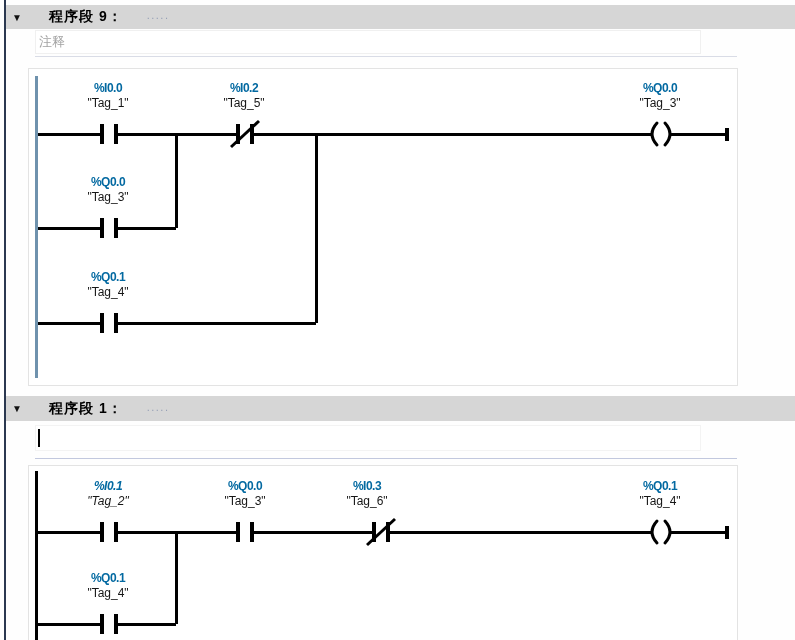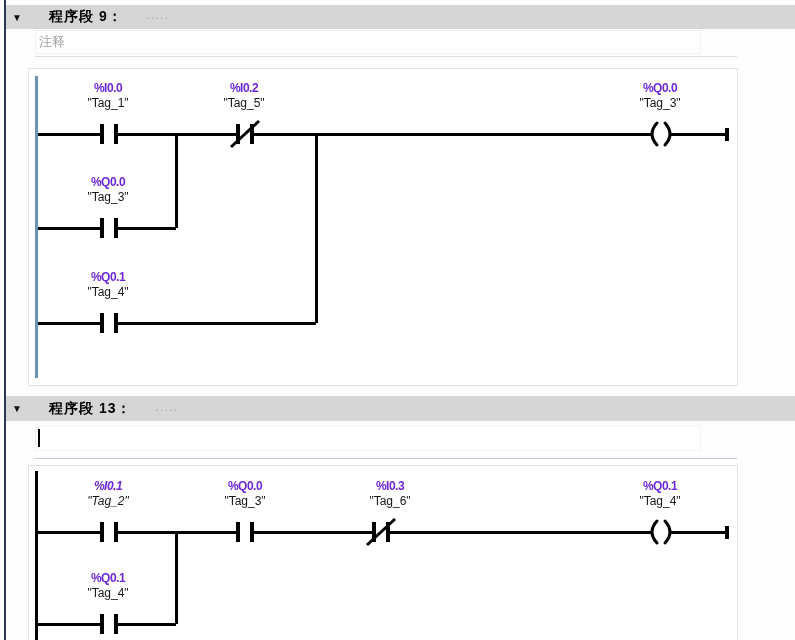--- a/index.html
+++ b/index.html
@@ -29,21 +29,21 @@
   .comment .placeholder { font-size:13px; color:#a3a3a3; }
   .caret { position:absolute; width:2px; height:18px; background:#000; }
   .sep { position:absolute; left:35px; width:702px; height:1px; }
 
   
   .ladder { position:absolute; left:28px; width:710px; background:#fff; border:1px solid #e3e3e3; }
   .ladder svg { position:absolute; left:0; top:0; }
 
   
   .operand { position:absolute; transform:translateX(-50%); text-align:center; white-space:nowrap; }
-  .addr { font-size:12px; font-weight:bold; color:#6d28d9; line-height:15px; letter-spacing:-0.5px; }
+  .addr { font-size:12px; font-weight:bold; color:#0369a1; line-height:15px; letter-spacing:-0.5px; }
   .tag  { font-size:12px; color:#161616; line-height:15px; }
 </style>
 </head>
 <body>
 
 <div class="screen">
   <div class="indent-line"></div>
 
   <section>
     <div class="net-header" style="top:5px;">
@@ -121,21 +121,21 @@
     </div>
     <div class="operand" style="left:108px; top:270px;">
       <div class="addr">%Q0.1</div>
       <div class="tag">"Tag_4"</div>
     </div>
   </section>
 
   <section>
     <div class="net-header" style="top:396px; height:25px;">
       <span class="tri">▼</span>
-      <span class="net-title">程序段 13：</span>
+      <span class="net-title">程序段 1：</span>
       <span class="net-dots">.....</span>
     </div>
 
     <div class="comment" style="top:425px; height:26px; border-color:#f3f3f3;">
       <span class="placeholder"></span>
     </div>
     <div class="caret" style="left:38px; top:429px;"></div>
     <div class="sep" style="top:458px; background:#c2c8de;"></div>
 
     <div class="ladder" style="top:465px; height:176px; border-bottom:none;">
@@ -182,21 +182,21 @@
     </div>
 
     <div class="operand" style="left:108px; top:479px;font-style:italic;">
       <div class="addr">%I0.1</div>
       <div class="tag">"Tag_2"</div>
     </div>
     <div class="operand" style="left:245px; top:479px;">
       <div class="addr">%Q0.0</div>
       <div class="tag">"Tag_3"</div>
     </div>
-    <div class="operand" style="left:390px; top:479px;">
+    <div class="operand" style="left:367px; top:479px;">
       <div class="addr">%I0.3</div>
       <div class="tag">"Tag_6"</div>
     </div>
     <div class="operand" style="left:660px; top:479px;">
       <div class="addr">%Q0.1</div>
       <div class="tag">"Tag_4"</div>
     </div>
     <div class="operand" style="left:108px; top:571px;">
       <div class="addr">%Q0.1</div>
       <div class="tag">"Tag_4"</div>

